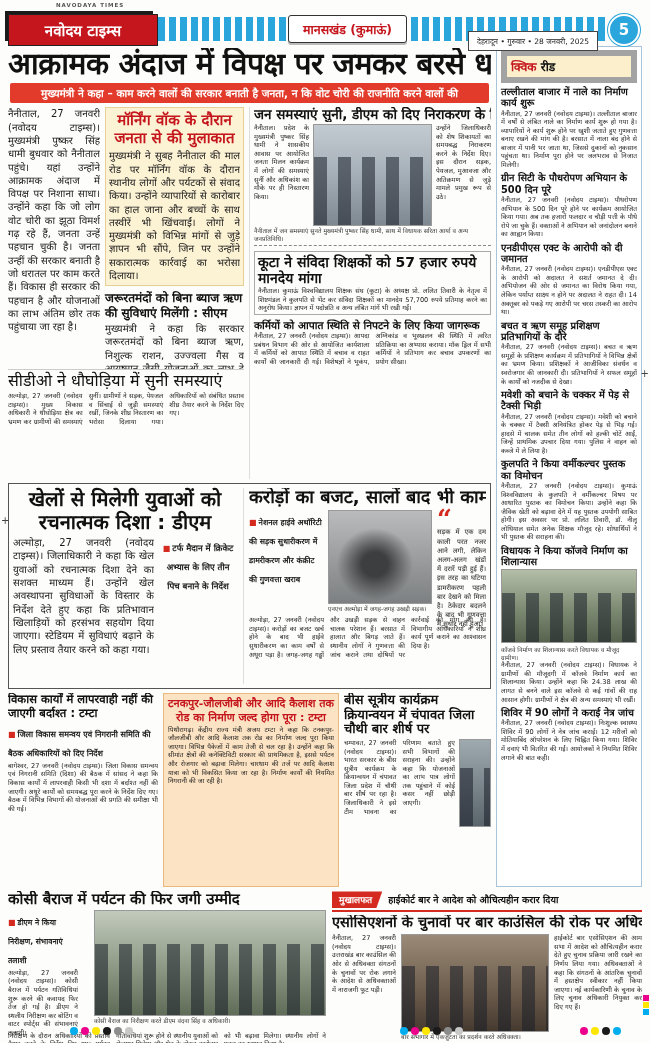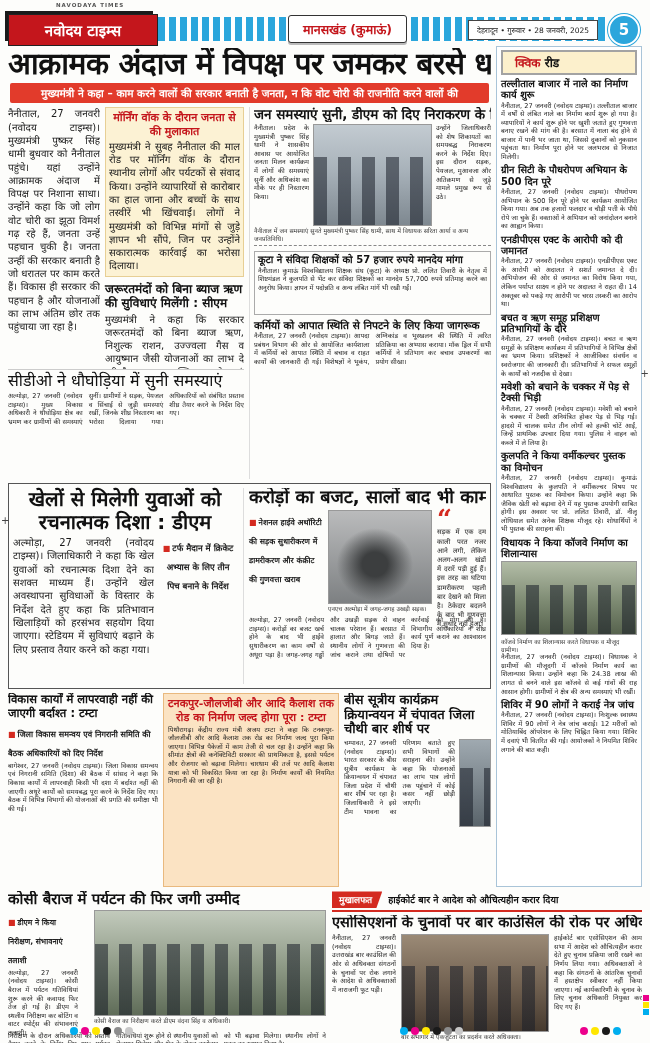--- a/index.html
+++ b/index.html
@@ -9,21 +9,21 @@
   .mast-top{height:12px;padding:2px 0 0 56px;font-size:5.5px;letter-spacing:1px;color:#555;font-weight:bold;}
   .mast{position:relative;height:30px;margin:0 8px;}
   .stripes{position:absolute;left:150px;right:36px;top:3px;bottom:3px;
            background:repeating-linear-gradient(90deg,#2ba6dc 0 7px,#ffffff 7px 11px);}
   .brand{position:absolute;left:0;top:0;width:148px;height:100%;background:#c4161c;color:#fff;
          font-weight:bold;font-size:15px;display:flex;align-items:center;justify-content:center;
          border:1px solid #222;box-shadow:-4px -4px 0 -1px #1a1a1a;}
   .edition{position:absolute;left:280px;top:1px;height:24px;padding:1px 14px;background:#fff;
            border:1px solid #333;border-radius:3px;color:#c4161c;font-weight:bold;font-size:12.5px;
            display:flex;align-items:center;box-shadow:0 2px 0 #bbb;}
-  .dateline{position:absolute;right:44px;top:6px;height:18px;padding:0 8px;background:#fff;
+  .dateline{position:absolute;right:44px;top:17px;height:18px;padding:0 8px;background:#fff;
             border:1px solid #444;font-size:7.5px;display:flex;align-items:center;color:#222;}
   .pageno{position:absolute;right:2px;top:0;width:28px;height:28px;border-radius:50%;
           background:#2ba6dc;color:#fff;font-weight:bold;font-size:15px;
           display:flex;align-items:center;justify-content:center;border:2px solid #fff;box-shadow:0 0 0 1px #2ba6dc;}
   
   .body-row{display:flex;gap:5px;margin:2px 8px 0;}
   .main-left{width:483px;flex:none;}
   .rail{flex:1;border:1px solid #a9c4d8;background:#fff;padding:3px 4px;overflow:hidden;}
   .b{font-size:10px;line-height:1.33;text-align:justify;color:#1a1a1a;overflow:hidden;}
   .b2{font-size:6.6px;line-height:1.3;text-align:justify;color:#1a1a1a;overflow:hidden;}
@@ -47,30 +47,30 @@
   .lead-h{font-size:30px;font-weight:800;line-height:1.08;text-align:center;letter-spacing:-.5px;
           margin:2px 0 3px;white-space:nowrap;overflow:hidden;}
   .subbar{background:#e23b2b;color:#fff;font-size:10.5px;font-weight:bold;text-align:center;
           padding:3px 6px;border-radius:2px;margin:0 2px 4px;white-space:nowrap;overflow:hidden;}
   .row1{display:flex;gap:5px;height:372px;overflow:hidden;}
   .row1-leftstack{width:236px;flex:none;display:flex;flex-direction:column;}
   .lead-cols{display:flex;gap:5px;height:262px;overflow:hidden;}
   .lead-c1{width:92px;flex:none;}
   .lead-c2{flex:1;display:flex;flex-direction:column;}
   .creambox{background:#fcf2d4;border:1px solid #e7cf95;padding:3px;margin-bottom:3px;}
-  .creambox .t{color:#c4161c;font-weight:bold;font-size:11px;text-align:center;line-height:1.2;margin-bottom:2px;}
+  .creambox .t{color:#c4161c;font-weight:bold;font-size:15px;text-align:center;line-height:1.2;margin-bottom:2px;}
   .deck2-t{font-weight:bold;font-size:12px;line-height:1.2;margin:2px 0;}
   .cdo-block{border-top:1px solid #ccc;padding-top:2px;height:104px;overflow:hidden;}
   .cdo-h{font-size:16px;font-weight:400;line-height:1.1;margin-bottom:2px;}
   .row1-right{flex:1;display:flex;flex-direction:column;overflow:hidden;}
   .jan-h{font-size:13.5px;font-weight:800;line-height:1.1;margin-bottom:2px;white-space:nowrap;overflow:hidden;}
   .jan-mid{display:flex;gap:4px;height:102px;}
   .jan-col{width:55px;flex:none;}
   .kuta{border:1px solid #aaa;padding:2px 3px;margin:2px 0;height:58px;overflow:hidden;}
-  .kuta-h{font-size:10px;font-weight:800;line-height:1.15;margin-bottom:1px;}
+  .kuta-h{font-size:14px;font-weight:800;line-height:1.15;margin-bottom:1px;}
   .karmi-h{font-size:10.5px;font-weight:800;line-height:1.15;margin:2px 0 1px;}
   
   .midbox{border:1.5px solid #555;margin-top:4px;height:196px;display:flex;gap:6px;padding:4px;overflow:hidden;}
   .khel{width:224px;flex:none;display:flex;flex-direction:column;}
   .khel-h{font-size:20px;font-weight:800;text-align:center;line-height:1.12;margin-bottom:3px;}
   .khel-mid{display:flex;gap:5px;flex:1;overflow:hidden;}
   .standbox{width:78px;flex:none;text-align:center;}
   .budget{flex:1;display:flex;flex-direction:column;overflow:hidden;}
   .budget-h{font-size:18px;font-weight:800;line-height:1.05;text-align:center;margin-bottom:3px;white-space:nowrap;overflow:hidden;}
   .budget-mid{display:flex;gap:5px;height:104px;}
@@ -93,21 +93,21 @@
   .kosi-left{width:70px;flex:none;}
   .bar-sec{flex:1;display:flex;flex-direction:column;overflow:hidden;}
   .kick-row{display:flex;align-items:center;gap:6px;border-bottom:2px solid #d42a20;padding-bottom:2px;}
   .kick-label{background:#d42a20;color:#fff;font-weight:bold;font-size:9px;padding:2px 10px 2px 7px;
               clip-path:polygon(0 0,100% 0,88% 100%,0 100%);}
   .kick-text{font-size:9.5px;font-weight:bold;}
   .bar-h{font-size:14.5px;font-weight:800;line-height:1.1;margin:3px 0;white-space:nowrap;overflow:hidden;}
   .bar-mid{display:flex;gap:5px;flex:1;overflow:hidden;}
   .bar-c{width:64px;flex:none;}
   
-  .qr-head{border:2px solid #a3a3a3;background:#fcf0cc;padding:2px 12px;font-size:12px;font-weight:800;margin-bottom:3px;}
+  .qr-head{border:6px solid #a3a3a3;background:#fcf0cc;padding:2px 4px;font-size:12px;font-weight:800;margin-bottom:3px;}
   .qr-red{color:#c4161c;}
   .qr-item{margin-bottom:3px;}
   .qr-h{font-size:9.8px;font-weight:800;line-height:1.15;margin-bottom:1px;}
   
   .footer{position:absolute;bottom:4px;left:0;right:0;height:12px;}
   .dots{position:absolute;top:0;display:flex;gap:3px;}
   .dot{width:8px;height:8px;border-radius:50%;}
   .d1{background:#00aeef}.d2{background:#ec008c}.d3{background:#ffe600}.d4{background:#1a1a1a}.d5{background:#8c8c8c}.d6{background:#c8c8c8}
   .plusmark{position:absolute;font-size:10px;color:#444;}
   .edge-strip{position:absolute;right:1px;bottom:28px;display:flex;flex-direction:column;gap:1px;}

